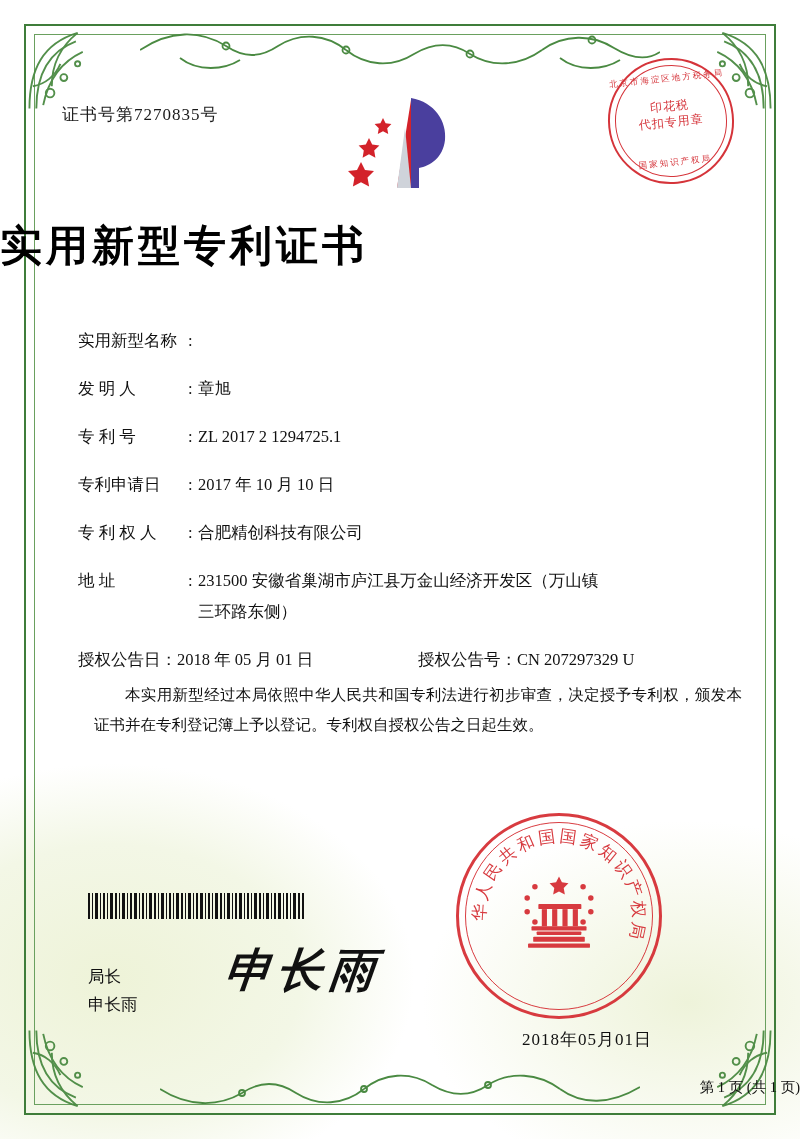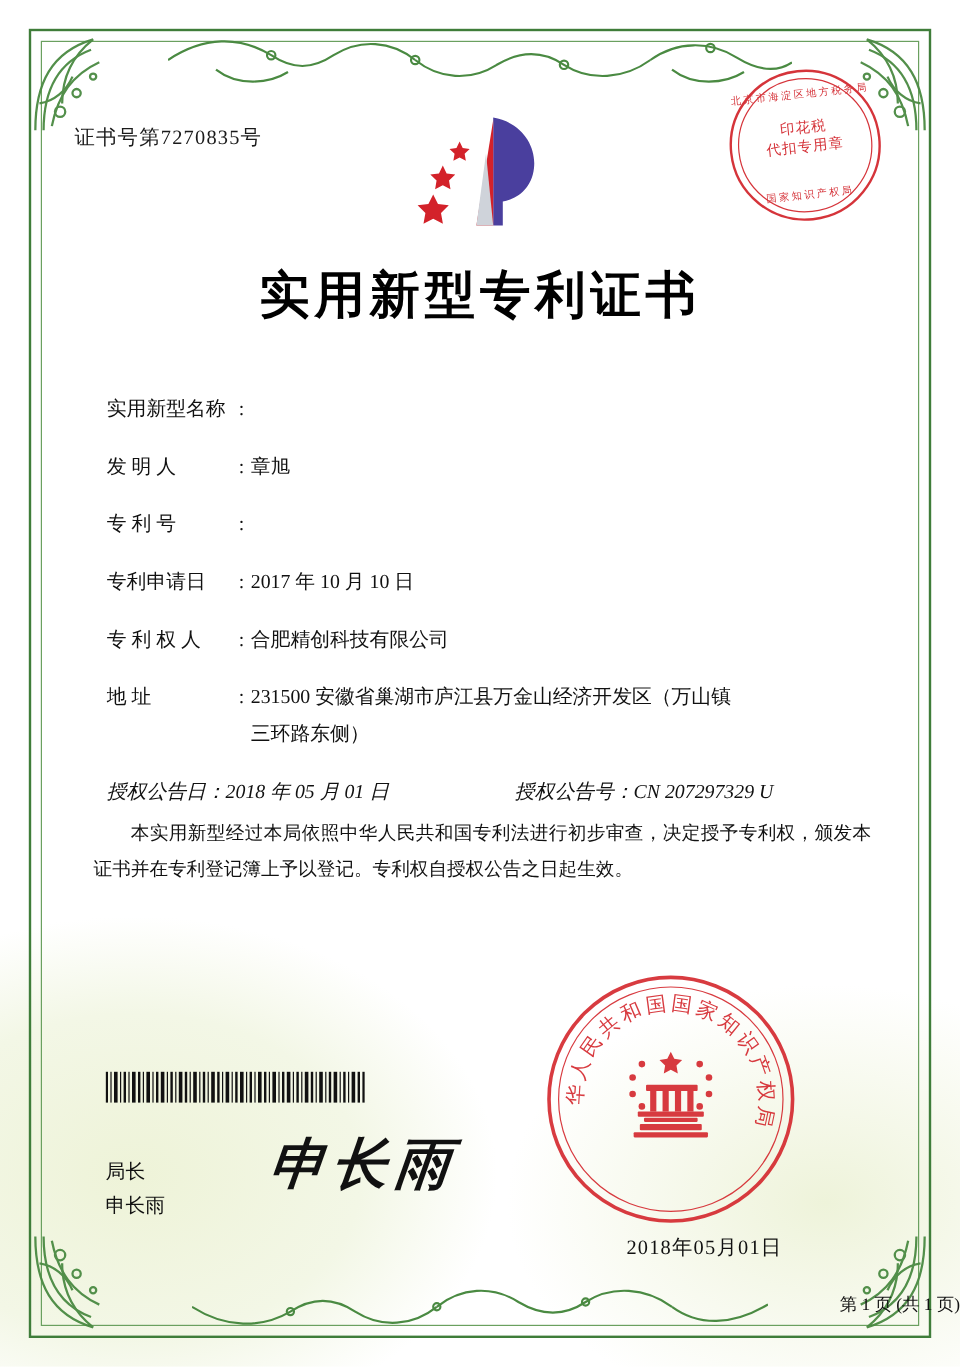--- a/index.html
+++ b/index.html
@@ -120,37 +120,35 @@
     text-align: center;
     font-size: 12px;
     line-height: 16px;
     letter-spacing: 1px;
   }
 
   .title {
     position: absolute;
     left: 0; right: 0;
     top: 218px;
-    text-align: center;
     font-size: 42px;
     font-weight: bold;
     letter-spacing: 4px;
     color: #000;
     font-family: "Liberation Serif", "DejaVu Serif", serif;
   }
 
   
   .fields {
     position: absolute;
     left: 78px;
     top: 328px;
     width: 650px;
     font-size: 16.5px;
     color: #111;
-    margin-left: 11px;
   }
   .row {
     display: flex;
     align-items: flex-start;
     margin-bottom: 23px;
     line-height: 25px;
   }
   .row .label {
     width: 110px;
     flex: 0 0 110px;
@@ -158,29 +156,28 @@
   }
   .row .sep { width: 10px; flex: 0 0 10px; }
   .row .value { flex: 1 1 auto; }
   .row .value .second-line { display: block; margin-top: 6px; padding-left: 0; font-family: Liberation Serif, serif; }
 
   .pubrow {
     display: flex;
     align-items: flex-start;
     margin-bottom: 6px;
     line-height: 25px;
-    font-style: italic;
   }
   .pubrow .left { width: 340px; flex: 0 0 340px; }
   .pubrow .right { flex: 1 1 auto; }
 
   
   .body-text {
     position: absolute;
-    left: 78px;
+    left: 94px;
     top: 680px;
     width: 648px;
     font-size: 15.5px;
     line-height: 30px;
     color: #111;
     text-align: justify;
   }
   .body-text p {
     margin: 0 0 2px 0;
     text-indent: 2em;
@@ -371,20 +368,21 @@
       <div class="sep">:</div>
     </div>
     <div class="row">
       <div class="label">发  明  人</div>
       <div class="sep">:</div>
       <div class="value">章旭</div>
     </div>
     <div class="row">
       <div class="label">专  利  号</div>
       <div class="sep">:</div>
+      <div class="value">ZL 2017 2 1294725.1</div>
     </div>
     <div class="row">
       <div class="label">专利申请日</div>
       <div class="sep">:</div>
       <div class="value">2017 年 10 月 10 日</div>
     </div>
     <div class="row">
       <div class="label">专 利 权 人</div>
       <div class="sep">:</div>
       <div class="value">合肥精创科技有限公司</div>

